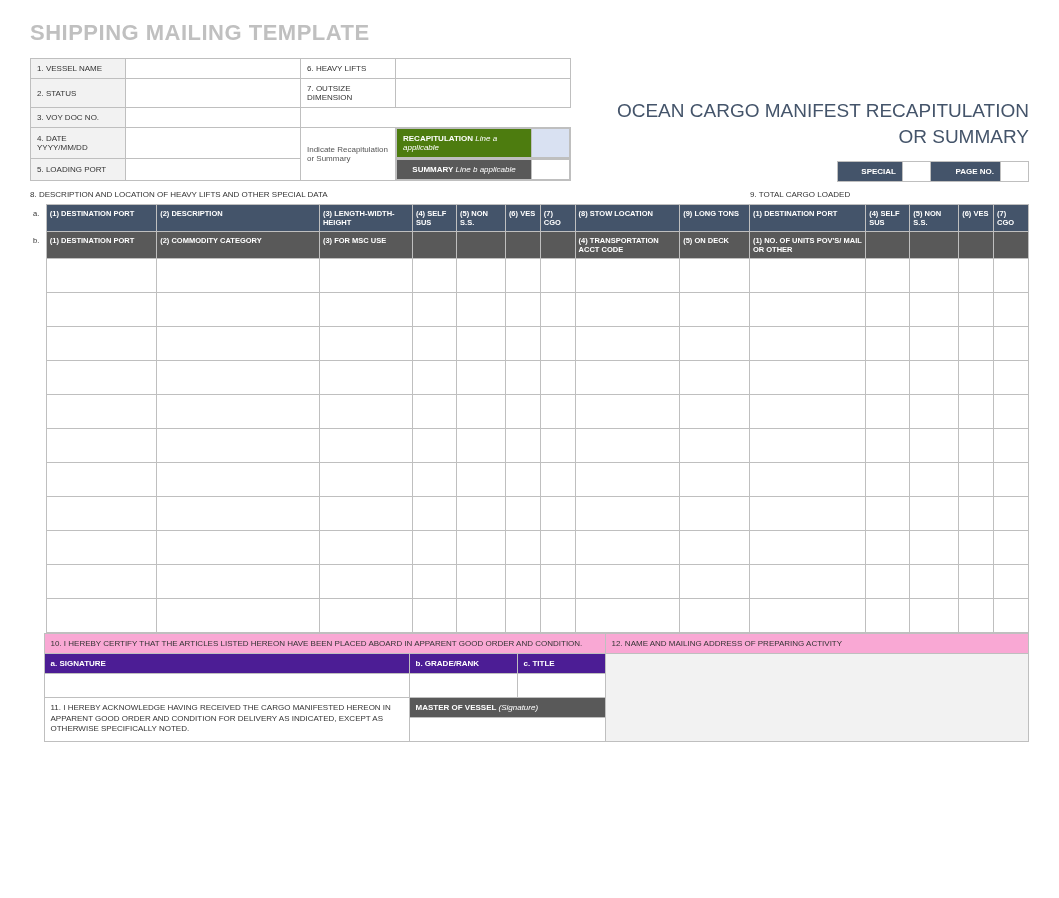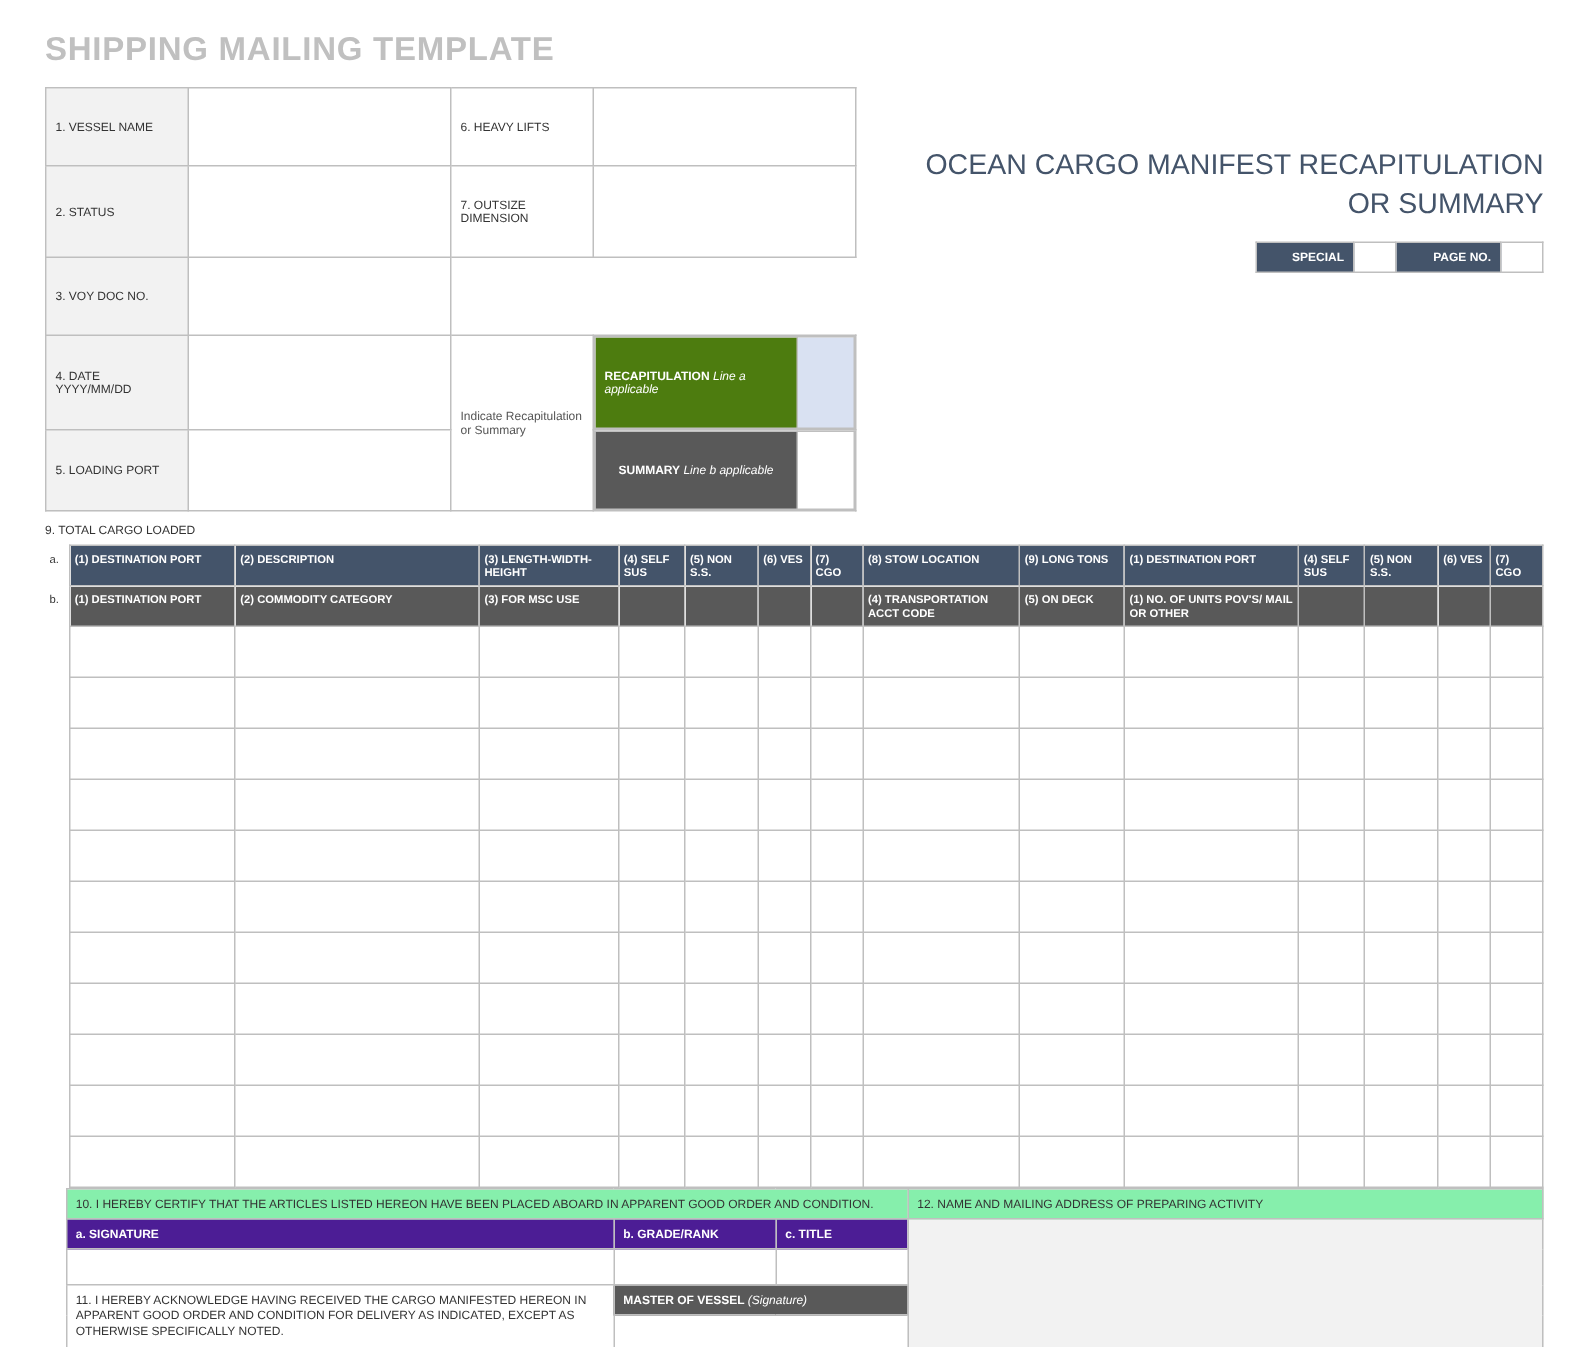--- a/index.html
+++ b/index.html
@@ -24,21 +24,21 @@
   .main-header {
     color: #44546a;
     font-size: 19px;
     font-weight: 400;
     line-height: 1.35;
   }
   .info-table { border-collapse: collapse; }
   .info-table td {
     border: 1px solid #bfbfbf;
     font-size: 8px;
-    padding: 21px 6px;
+    padding: 5px 6px;
   }
   .info-label { background: #f2f2f2; width: 95px; font-weight: 500; }
   .info-val { width: 175px; background: #fff; }
   .second-col-label { background: #fff; width: 95px; font-weight: 500; }
   .indicate-cell {
     background: #fff;
     font-size: 8px;
     color: #555;
     vertical-align: middle;
     width: 70px;
@@ -98,21 +98,21 @@
     color: #333;
   }
   .empty-row td { height: 34px; background: #fff; }
   .cert-block { margin-top: 0; border-collapse: collapse; width: 100%; table-layout: fixed; }
   .cert-block td {
     border: 1px solid #bfbfbf;
     font-size: 8px;
     padding: 5px 6px;
     vertical-align: top;
   }
-  .cert-label { background: #86efac; }
+  .cert-label { background: #f9a8d4; }
   .sig-hdr { background: #4c1d95; color: #fff; font-weight: bold; }
   .sig-grey { background: #595959; color: #fff; font-weight: bold; }
   .big-grey { background: #f2f2f2; }
   .sig-val { height: 24px; }
   .ack { line-height: 1.3; }
 </style>
 </head>
 <body>
 
 <div class="page-title">SHIPPING MAILING TEMPLATE</div>
@@ -186,20 +186,23 @@
         <td class="meta-val"></td>
         <td class="meta-mid">PAGE NO.</td>
         <td class="meta-val"></td>
       </tr>
     </tbody>
       </table>
   </div>
 </div>
 
 <div class="section-row" style="clear:both">
+  <div class="s-left">
+      <div class="section-label">8. DESCRIPTION AND LOCATION OF HEAVY LIFTS AND OTHER SPECIAL DATA</div>
+    </div>
   <div class="s-right">
       <div class="section-label">9. TOTAL CARGO LOADED</div>
     </div>
 </div>
 
 <table class="main-grid">
   <colgroup>
     <col style="width:14px">
       <col style="width:95px">
       <col style="width:140px">

